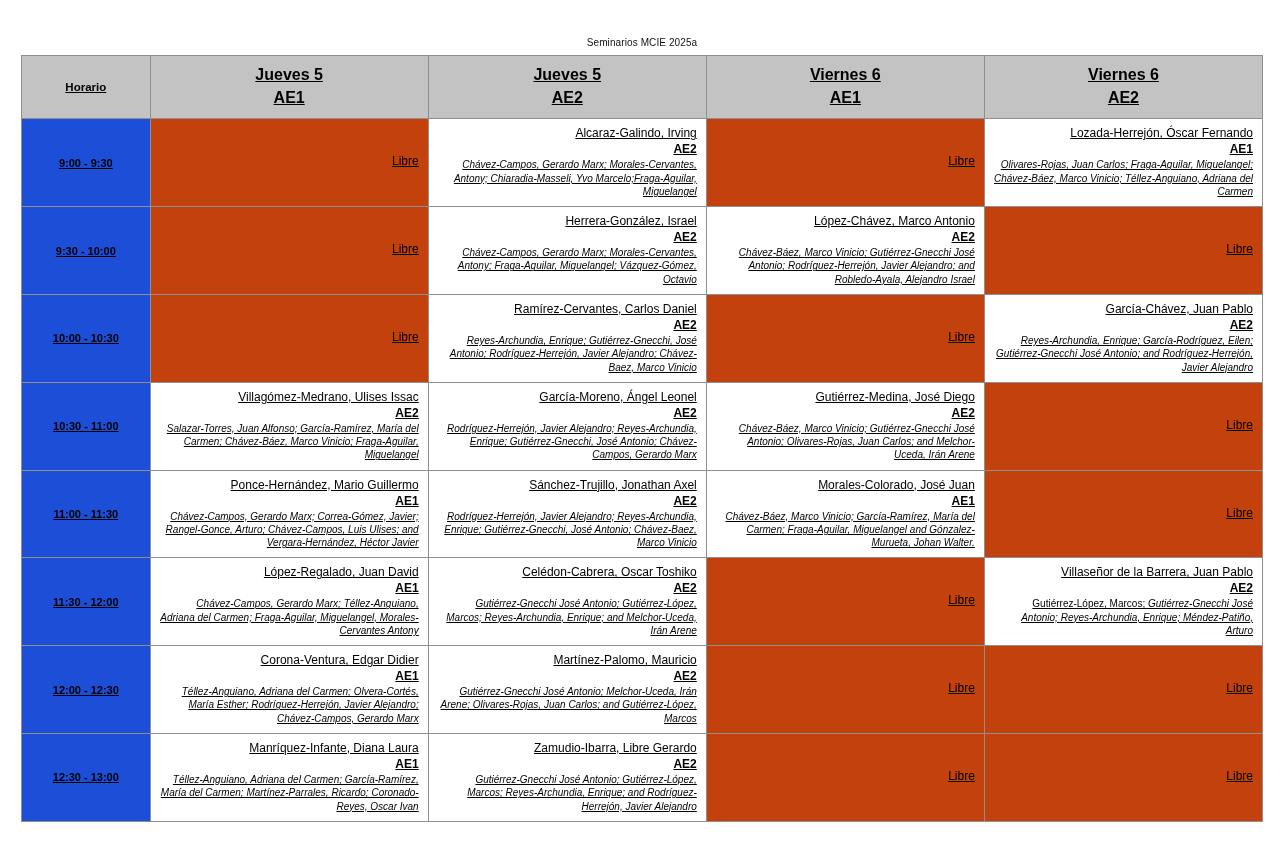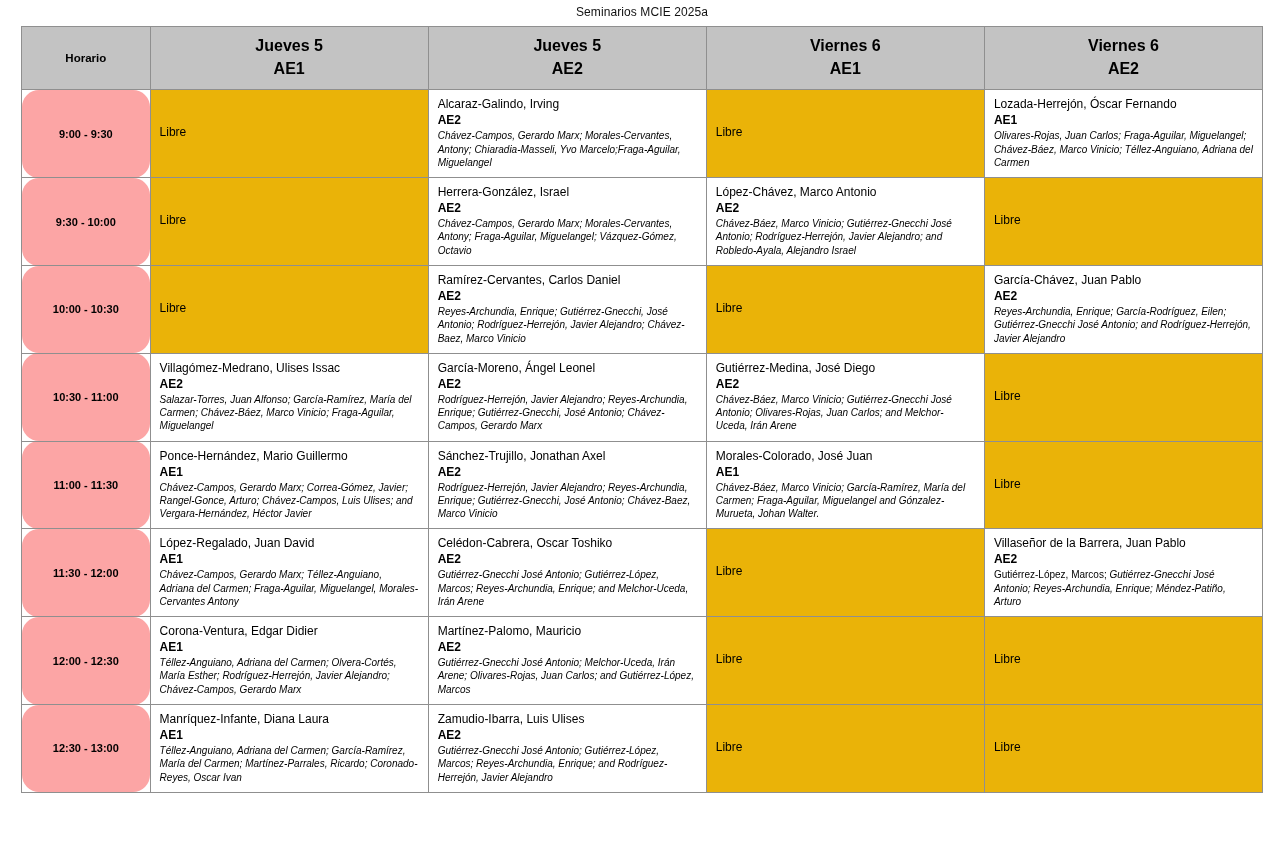--- a/index.html
+++ b/index.html
@@ -16,31 +16,33 @@
   }
   .page {
     width: 1284px;
     height: 849px;
     position: relative;
     box-sizing: border-box;
     padding: 0;
   }
   .doc-title {
     text-align: center;
-    font-size: 12px;
+    font-size: 10px;
     font-weight: 400;
     color: #111;
     padding-top: 5px;
     padding-bottom: 7px;
     letter-spacing: 0.1px;
+    margin-top: 32px;
   }
   .table-wrap {
     padding: 0 21px 0 21px;
     box-sizing: border-box;
     width: 1036px;
+    text-decoration: underline;
   }
   table.schedule {
     border-collapse: collapse;
     table-layout: fixed;
     width: 1242px;
     border: 1px solid #8a8a8a;
   }
   table.schedule col.c-time  { width: 123px; }
   table.schedule col.c-slot  { width: 266px; }
 
@@ -59,36 +61,35 @@
     line-height: 1.42;
     color: #000;
   }
   thead th.hdr-time {
     font-size: 11.5px;
   }
   thead th .hdr-line2 {
     display: block;
   }
   td.time-cell {
-    background: #fca5a5;
+    background: #1d4ed8;
     text-align: center;
     font-size: 11px;
     font-weight: bold;
     color: #000;
     padding: 4px 20px;
-    border-radius: 17px;
   }
   td.slot {
     background: #ffffff;
-    text-align: left;
+    text-align: right;
     padding: 7px 9px 8px 9px;
     line-height: 1.33;
   }
   td.slot.free {
-    background: #eab308;
+    background: #c2410c;
   }
   .sp-title {
     font-size: 12px;
     font-weight: 400;
     color: #000;
     display: block;
   }
   .sp-room {
     font-size: 12px;
     font-weight: bold;
@@ -277,21 +278,21 @@
             </td>
           </tr>
           <tr>
             <td class="time-cell">12:30 - 13:00</td>
             <td class="slot">
               <span class="sp-title">Manríquez-Infante, Diana Laura</span>
               <span class="sp-room">AE1</span>
               <span class="sp-committee">Téllez-Anguiano, Adriana del Carmen; García-Ramírez, María del Carmen; Martínez-Parrales, Ricardo; Coronado-Reyes, Oscar Ivan</span>
             </td>
             <td class="slot">
-              <span class="sp-title">Zamudio-Ibarra, Luis Ulises</span>
+              <span class="sp-title">Zamudio-Ibarra, Libre Gerardo</span>
               <span class="sp-room">AE2</span>
               <span class="sp-committee">Gutiérrez-Gnecchi José Antonio; Gutiérrez-López, Marcos; Reyes-Archundia, Enrique; and Rodríguez-Herrejón, Javier Alejandro</span>
             </td>
             <td class="slot free">
               <span class="free-label">Libre</span>
             </td>
             <td class="slot free">
               <span class="free-label">Libre</span>
             </td>
           </tr>

